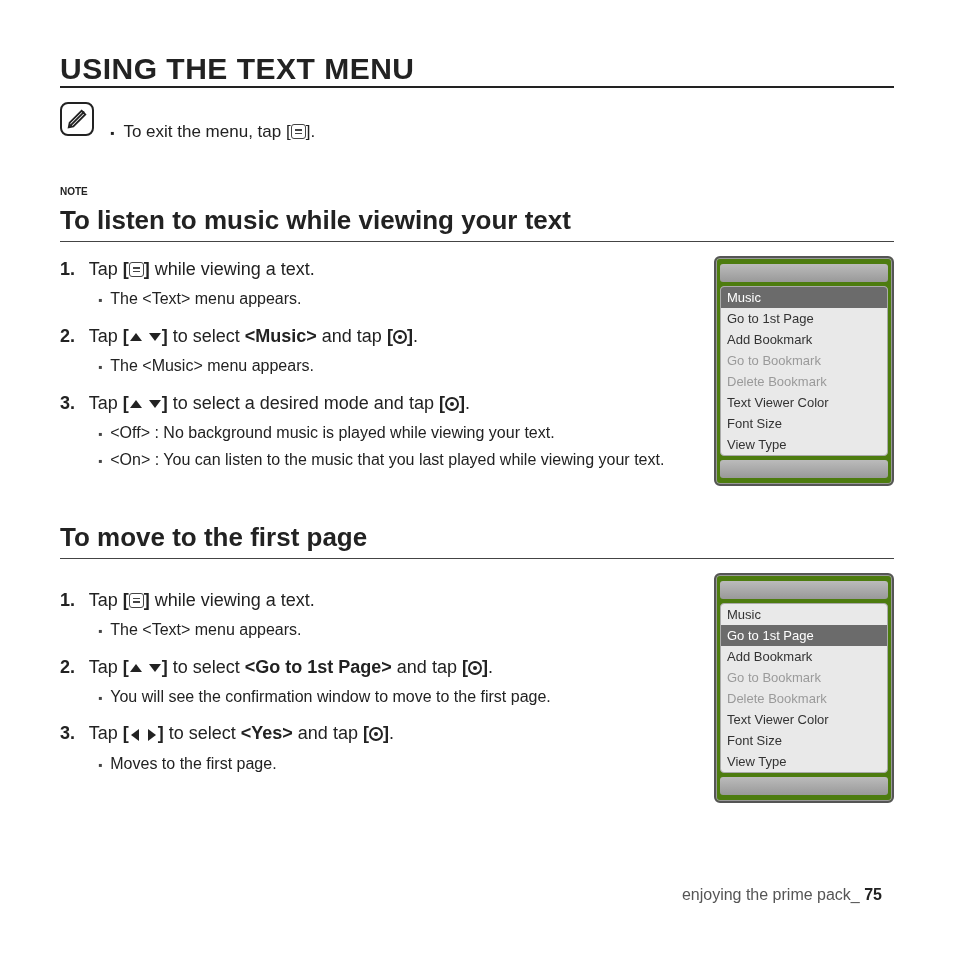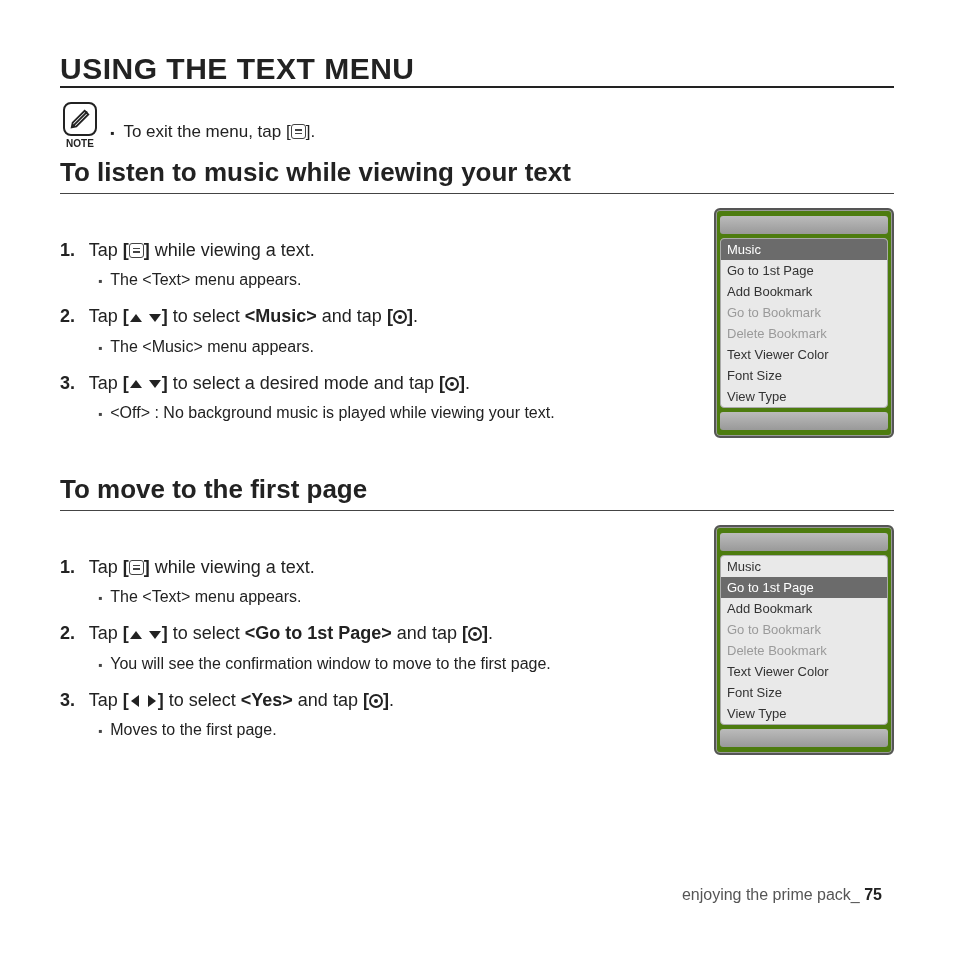--- a/index.html
+++ b/index.html
@@ -21,41 +21,41 @@
   }
   .note-row {
     display: flex;
     align-items: flex-start;
     gap: 10px;
     margin-bottom: 8px;
   }
   .note-icon-wrap {
     display: flex;
     flex-direction: column;
-    align-items: center;
     width: 40px;
+    gap: 48px;
   }
   .note-icon {
     width: 34px; height: 34px;
     border: 2px solid #222; border-radius: 8px;
     display: flex; align-items: center; justify-content: center;
     background: #fff;
   }
   .note-label { font-size: 10px; font-weight: 700; margin-top: 2px; }
   .note-text { font-size: 17px; margin-top: 20px; }
   .section { margin-bottom: 36px; }
   .h2 {
     font-size: 26px;
     font-weight: 700;
     border-bottom: 1.5px solid #444;
     padding-bottom: 5px;
     margin-bottom: 14px;
   }
   .intro { font-size: 19px; margin-bottom: 16px; line-height: 1.35; }
-  .step-area { display: flex; align-items: flex-end; gap: 12px; }
+  .step-area { display: flex; align-items: center; gap: 12px; }
   .steps { flex: 1; }
   .step { margin-bottom: 14px; font-size: 18px; line-height: 1.4; }
   .step-num { font-weight: 700; display: inline-block; width: 24px; }
   .sub { list-style: none; margin: 6px 0 0 38px; }
   .sub li { font-size: 16px; margin-bottom: 6px; padding-left: 16px; text-indent: -16px; line-height: 1.35; }
   .sub li::before { content: "▪"; color: #444; margin-right: 8px; font-size: 12px; }
   .sub .hang { padding-left: 80px; text-indent: -80px; }
   .icon-frame {
     display: inline-block;
     vertical-align: -2px;
@@ -157,20 +157,21 @@
         <span>Tap </span><b>[<span class="icon-up"></span> <span class="icon-down"></span>]</b><span> to select </span><b>&lt;Music&gt;</b><span> and tap </span><b>[<span class="icon-target"></span>]</b>.
         <ul class="sub">
             <li>The &lt;Music&gt; menu appears.</li>
           </ul>
       </div>
       <div class="step">
         <span class="step-num">3.</span>
         <span>Tap </span><b>[<span class="icon-up"></span> <span class="icon-down"></span>]</b><span> to select a desired mode and tap </span><b>[<span class="icon-target"></span>]</b>.
         <ul class="sub">
           <li class="hang">&lt;Off&gt; : No background music is played while viewing your text.</li>
+          <li class="hang">&lt;On&gt; : You can listen to the music that you last played while viewing your text.</li>
         </ul>
       </div>
     </div>
     <div class="device">
       <div class="device-top"></div>
       <div class="device-menu">
         <div class="hl">Music</div>
         <div>Go to 1st Page</div>
         <div>Add Bookmark</div>
         <div class="dim">Go to Bookmark</div>

